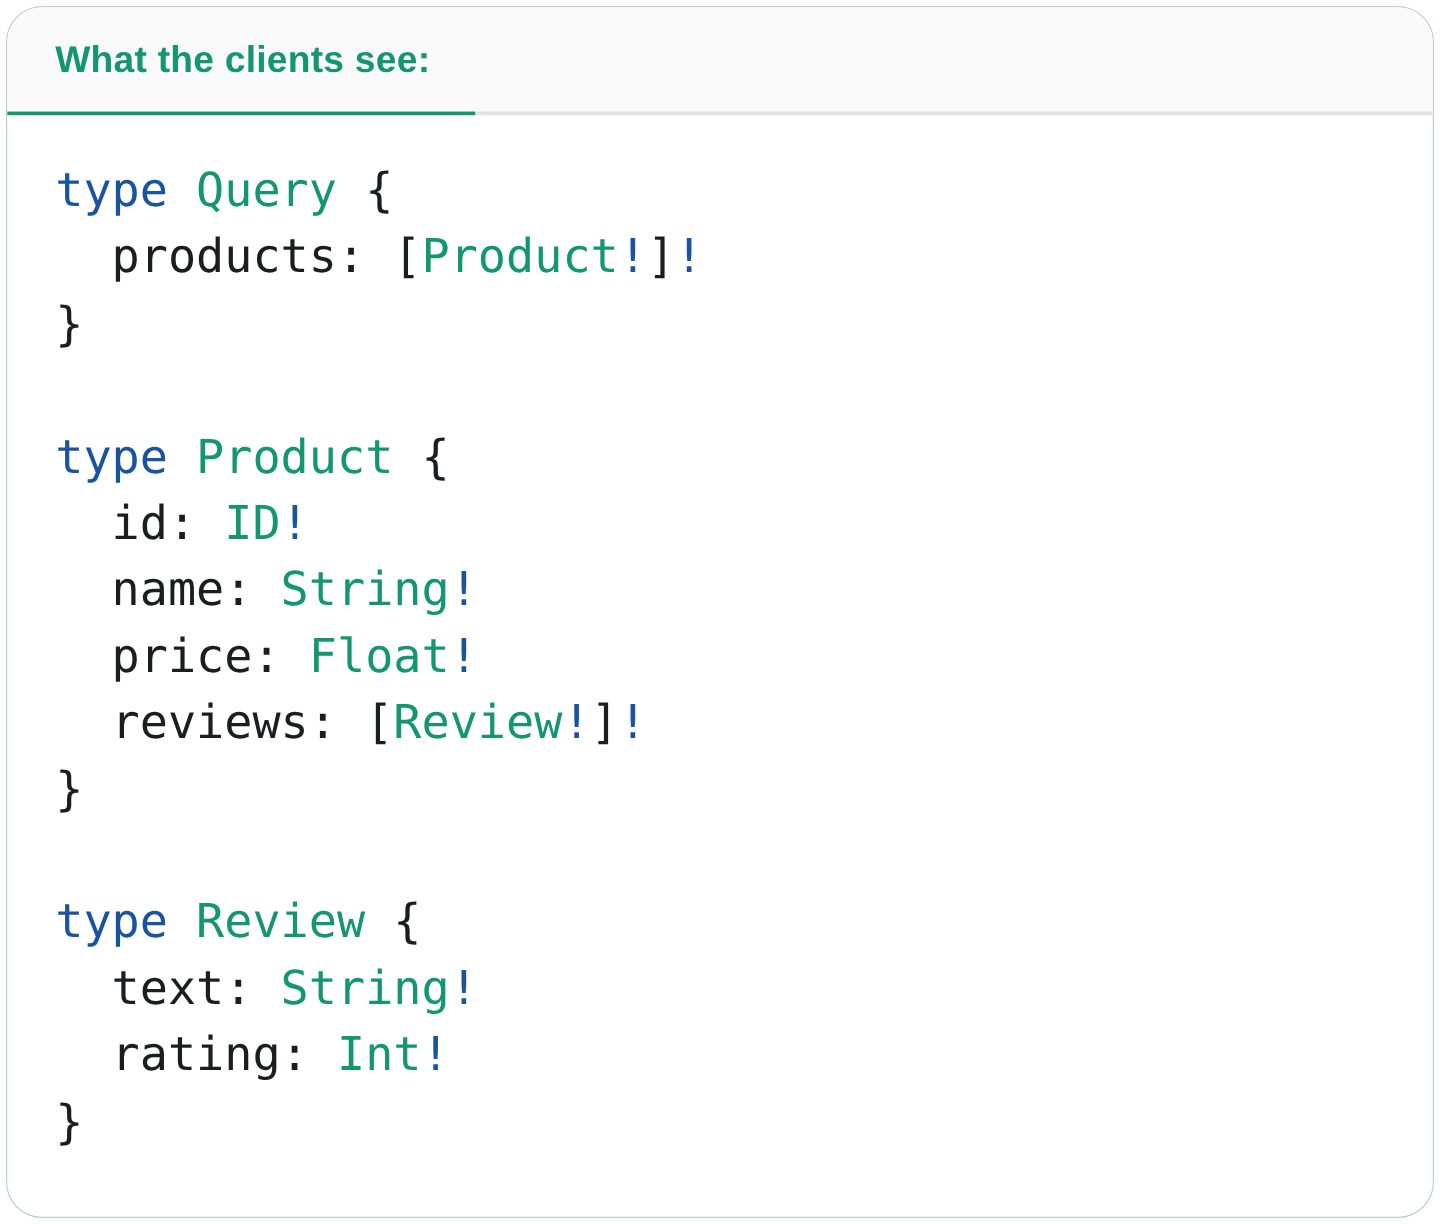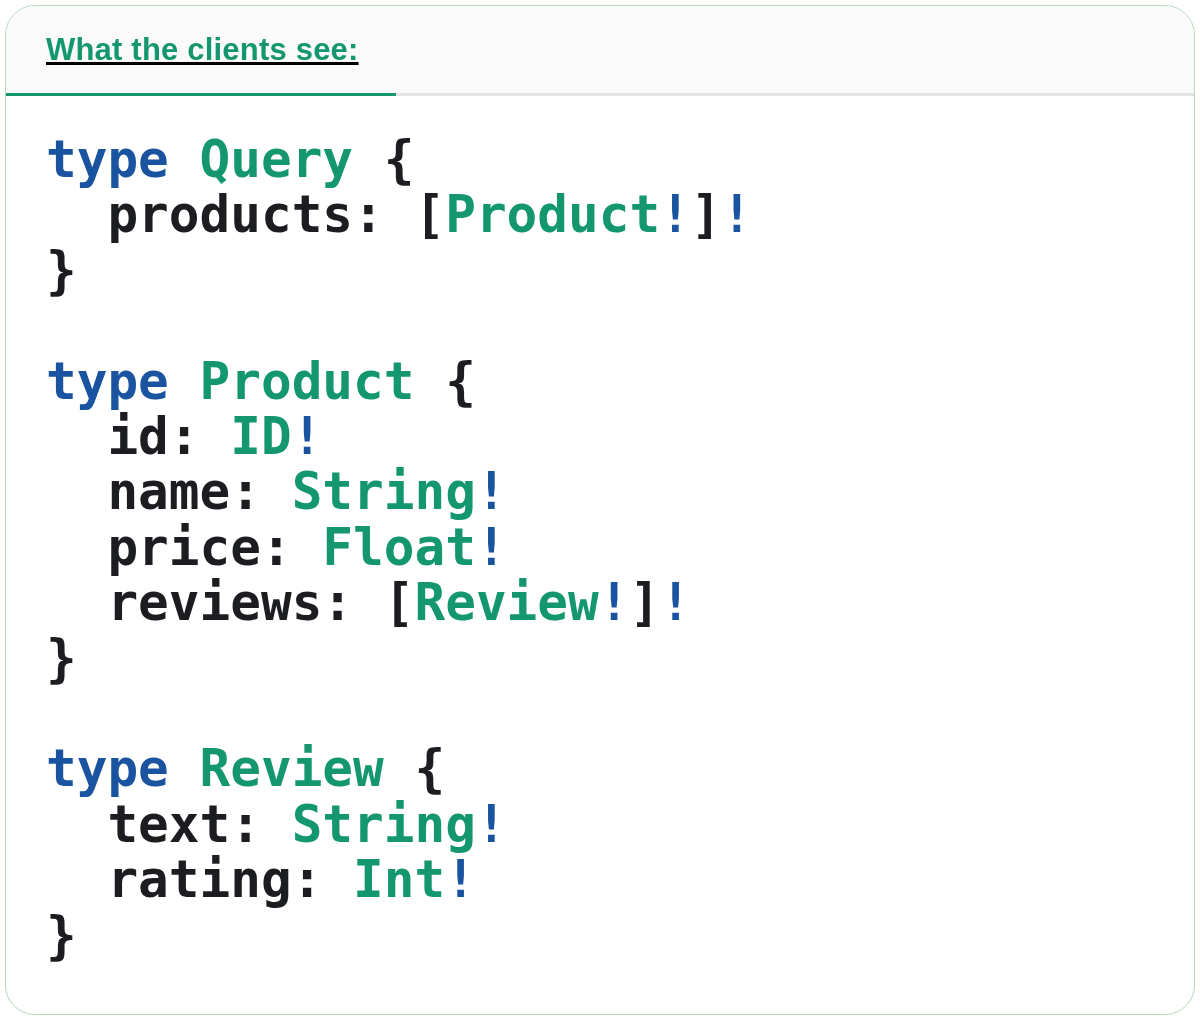--- a/index.html
+++ b/index.html
@@ -21,21 +21,20 @@
     border-radius: 30px;
     overflow: hidden;
   }
   .card-header {
     position: relative;
     height: 90px;
     background: var(--header-bg, #fafafa);
     border-bottom: 3px solid var(--rule-gray, #e2e2e2);
     display: flex;
     align-items: flex-start;
-    text-decoration: underline;
   }
   .tab {
     position: relative;
     height: 100%;
     width: 390px;
     display: flex;
     align-items: center;
     padding-left: 40px;
     cursor: pointer;
   }
@@ -49,25 +48,24 @@
     position: absolute;
     left: 0;
     bottom: -3px;
     width: 390px;
     height: 3px;
     background: var(--teal, #14976f);
   }
   .code-block {
     padding: 36px 40px 40px 40px;
     font-family: "DejaVu Sans Mono", "Liberation Mono", monospace;
-    font-size: 51px;
+    font-size: 39px;
     line-height: 55.4px;
     white-space: pre;
     color: var(--code-black, #1b1d21);
-    font-weight: bold;
   }
   .code-line { min-height: 55.4px; }
   .tok-kw   { color: var(--blue, #1a53a0); }
   .tok-ty   { color: var(--teal, #14976f); }
   .tok-pl   { color: var(--code-black, #1b1d21); }
   .tok-bang { color: var(--blue, #1a53a0); }
 </style>
 </head>
 <body>
 

